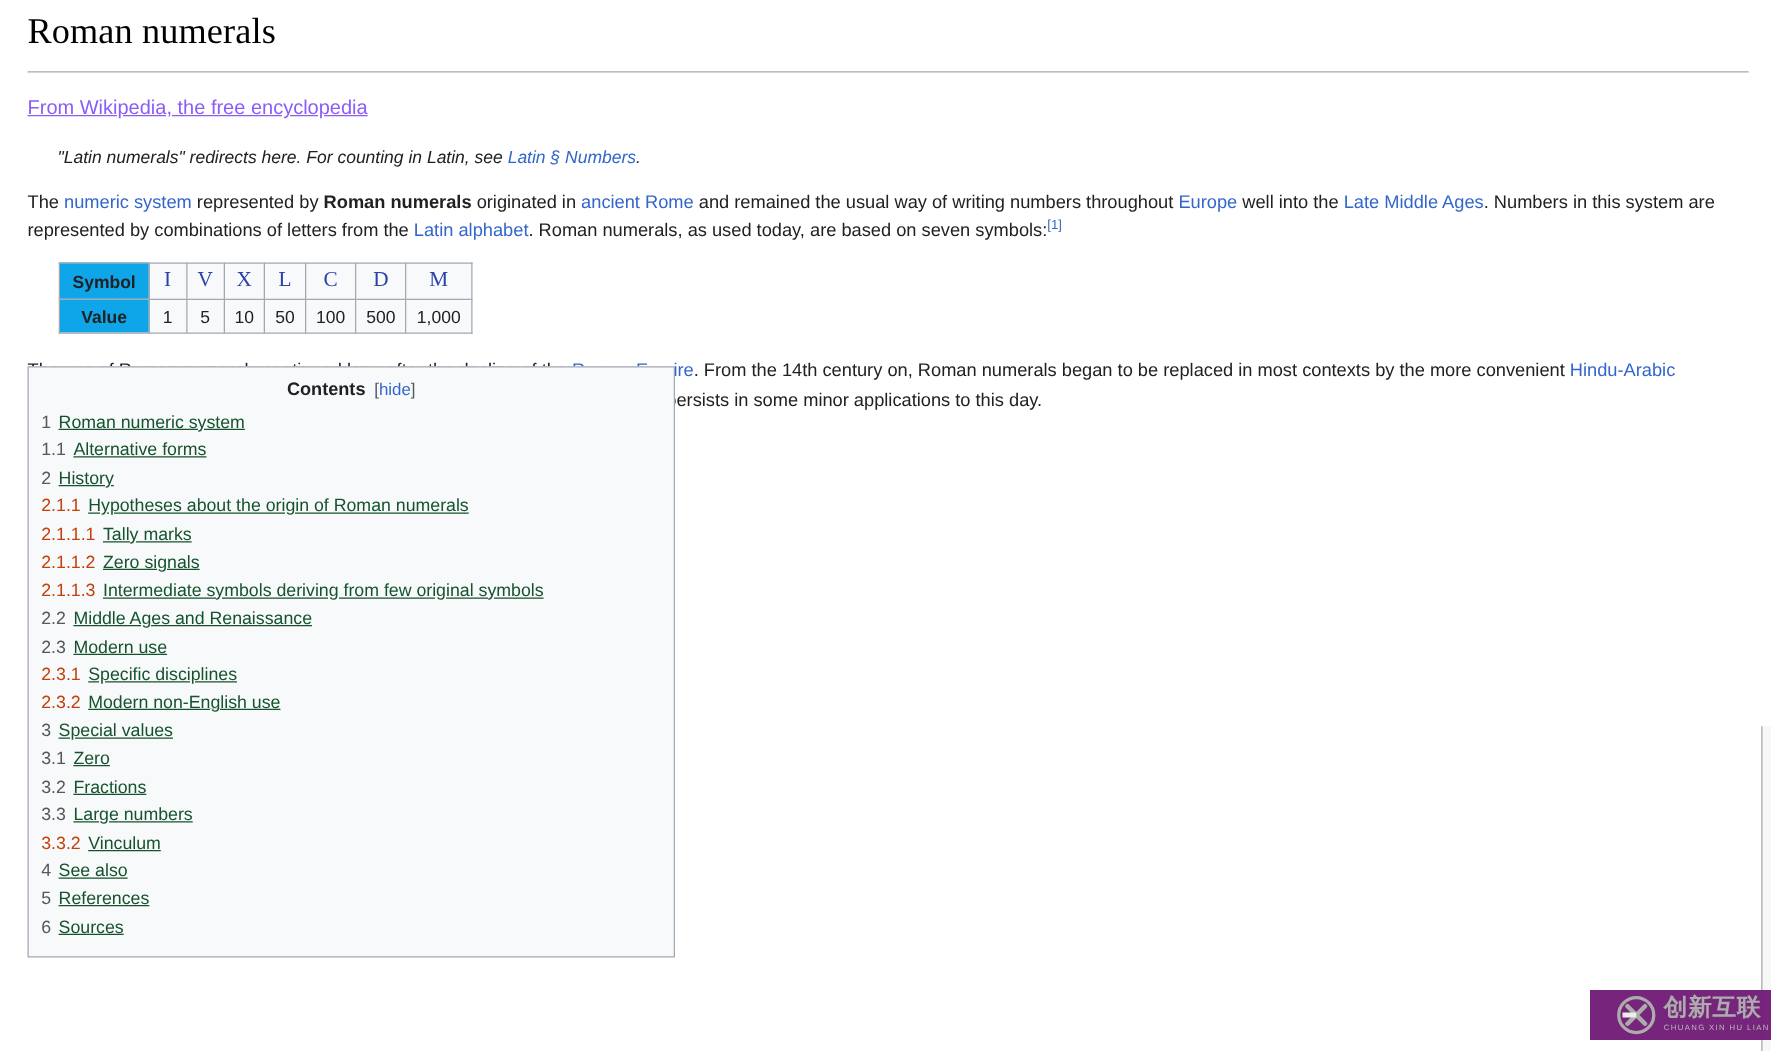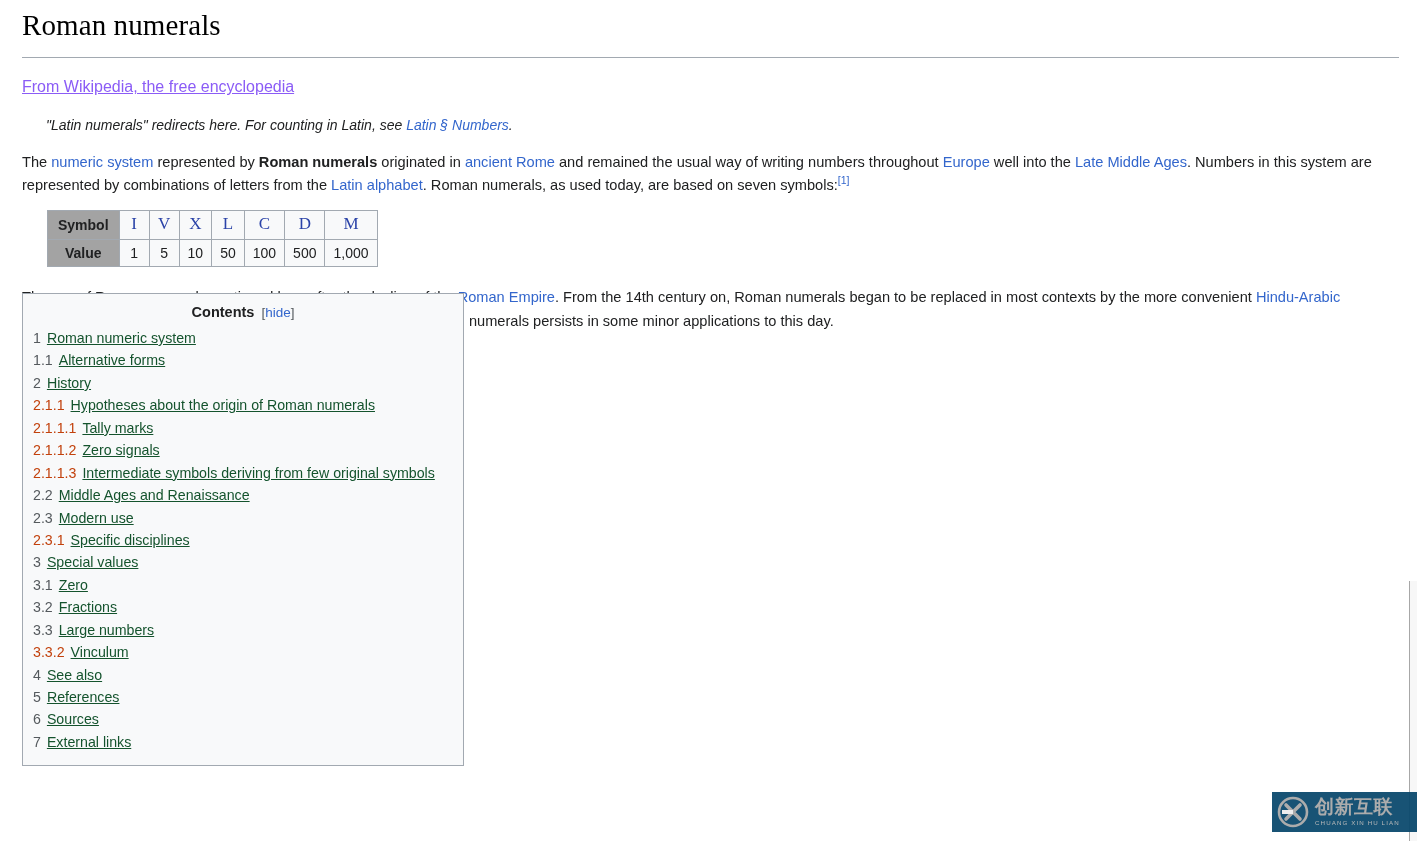--- a/index.html
+++ b/index.html
@@ -99,21 +99,21 @@
   }
   table.wikitable th,
   table.wikitable td {
     border: 1px solid #a2a9b1;
     padding: 3px 8px;
     text-align: center;
     line-height: 1.45;
     white-space: nowrap;
   }
   table.wikitable th.rowhdr {
-    background: #a3a3a3;
+    background: #0ea5e9;
     font-weight: bold;
     text-align: center;
     padding: 3px 10px;
   }
   table.wikitable td.sym {
     font-family: "Liberation Serif", serif;
     font-size: 17px;
     color: #2b43a8;
     padding: 1px 8px 2px 8px;
     min-width: 13px;
@@ -123,21 +123,21 @@
     font-size: 14px;
     color: #202122;
     padding: 2px 8px;
   }
 
   
   .toc {
     position: absolute;
     left: 22px;
     top: 290px;
-    width: 442px;
+    width: 518px;
     border: 1px solid #a2a9b1;
     background: #f8f9fa;
     padding: 7px 0 12px 0;
     box-sizing: border-box;
     font-size: 14.2px;
   }
   .toctitle {
     text-align: center;
     padding: 3px 0 7px 0;
   }
@@ -195,24 +195,24 @@
     background: #f7f7f7;
   }
 
   
   .watermark {
     position: absolute;
     left: 1272px;
     top: 789px;
     width: 145px;
     height: 40px;
-    background: #0c4a6e;
+    background: #701a75;
     display: flex;
     align-items: center;
-    padding-left: 4px;
+    padding-left: 20px;
     box-sizing: border-box;
     opacity: 0.95;
   }
   .wm-logo {
     width: 34px;
     height: 34px;
     flex: 0 0 34px;
     position: relative;
     margin-right: 5px;
   }
@@ -291,29 +291,29 @@
         <li class="lvl-1"><span class="tocnumber">1</span><a class="toctext" href="#">Roman numeric system</a></li>
         <li class="lvl-2"><span class="tocnumber">1.1</span><a class="toctext" href="#">Alternative forms</a></li>
         <li class="lvl-1"><span class="tocnumber">2</span><a class="toctext" href="#">History</a></li>
         <li class="lvl-3"><span class="tocnumber deep">2.1.1</span><a class="toctext" href="#">Hypotheses about the origin of Roman numerals</a></li>
         <li class="lvl-4"><span class="tocnumber deep">2.1.1.1</span><a class="toctext" href="#">Tally marks</a></li>
         <li class="lvl-4"><span class="tocnumber deep">2.1.1.2</span><a class="toctext" href="#">Zero signals</a></li>
         <li class="lvl-4"><span class="tocnumber deep">2.1.1.3</span><a class="toctext" href="#">Intermediate symbols deriving from few original symbols</a></li>
         <li class="lvl-2"><span class="tocnumber">2.2</span><a class="toctext" href="#">Middle Ages and Renaissance</a></li>
         <li class="lvl-2"><span class="tocnumber">2.3</span><a class="toctext" href="#">Modern use</a></li>
         <li class="lvl-3"><span class="tocnumber deep">2.3.1</span><a class="toctext" href="#">Specific disciplines</a></li>
+        <li class="lvl-3"><span class="tocnumber deep">2.3.2</span><a class="toctext" href="#">Modern non-English use</a></li>
         <li class="lvl-1"><span class="tocnumber">3</span><a class="toctext" href="#">Special values</a></li>
         <li class="lvl-2"><span class="tocnumber">3.1</span><a class="toctext" href="#">Zero</a></li>
         <li class="lvl-2"><span class="tocnumber">3.2</span><a class="toctext" href="#">Fractions</a></li>
         <li class="lvl-2"><span class="tocnumber">3.3</span><a class="toctext" href="#">Large numbers</a></li>
         <li class="lvl-3"><span class="tocnumber deep">3.3.2</span><a class="toctext" href="#">Vinculum</a></li>
         <li class="lvl-1"><span class="tocnumber">4</span><a class="toctext" href="#">See also</a></li>
         <li class="lvl-1"><span class="tocnumber">5</span><a class="toctext" href="#">References</a></li>
         <li class="lvl-1"><span class="tocnumber">6</span><a class="toctext" href="#">Sources</a></li>
-        <li class="lvl-1"><span class="tocnumber">7</span><a class="toctext" href="#">External links</a></li>
       </ul>
   </div>
 
   <div class="right-panel"></div>
   <div class="right-rule"></div>
 
   <div class="watermark">
     <div class="wm-logo">
       <svg width="34" height="34" viewBox="0 0 34 34" aria-hidden="true">
         <circle cx="17" cy="17" r="14" fill="none" stroke="#a8a8a8" stroke-width="2.6"></circle>

